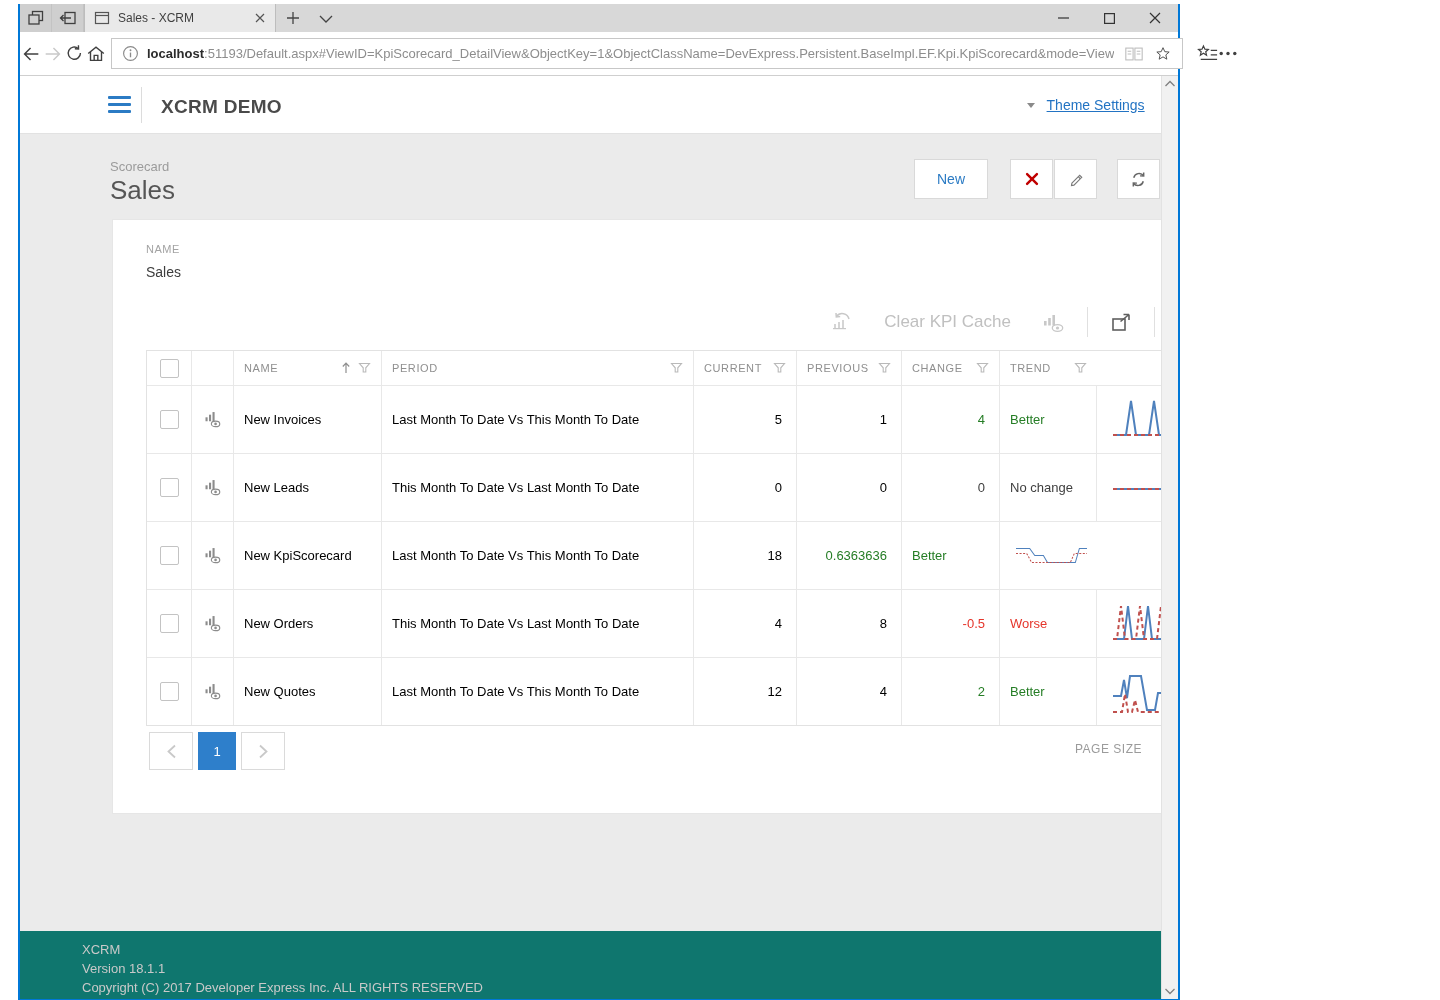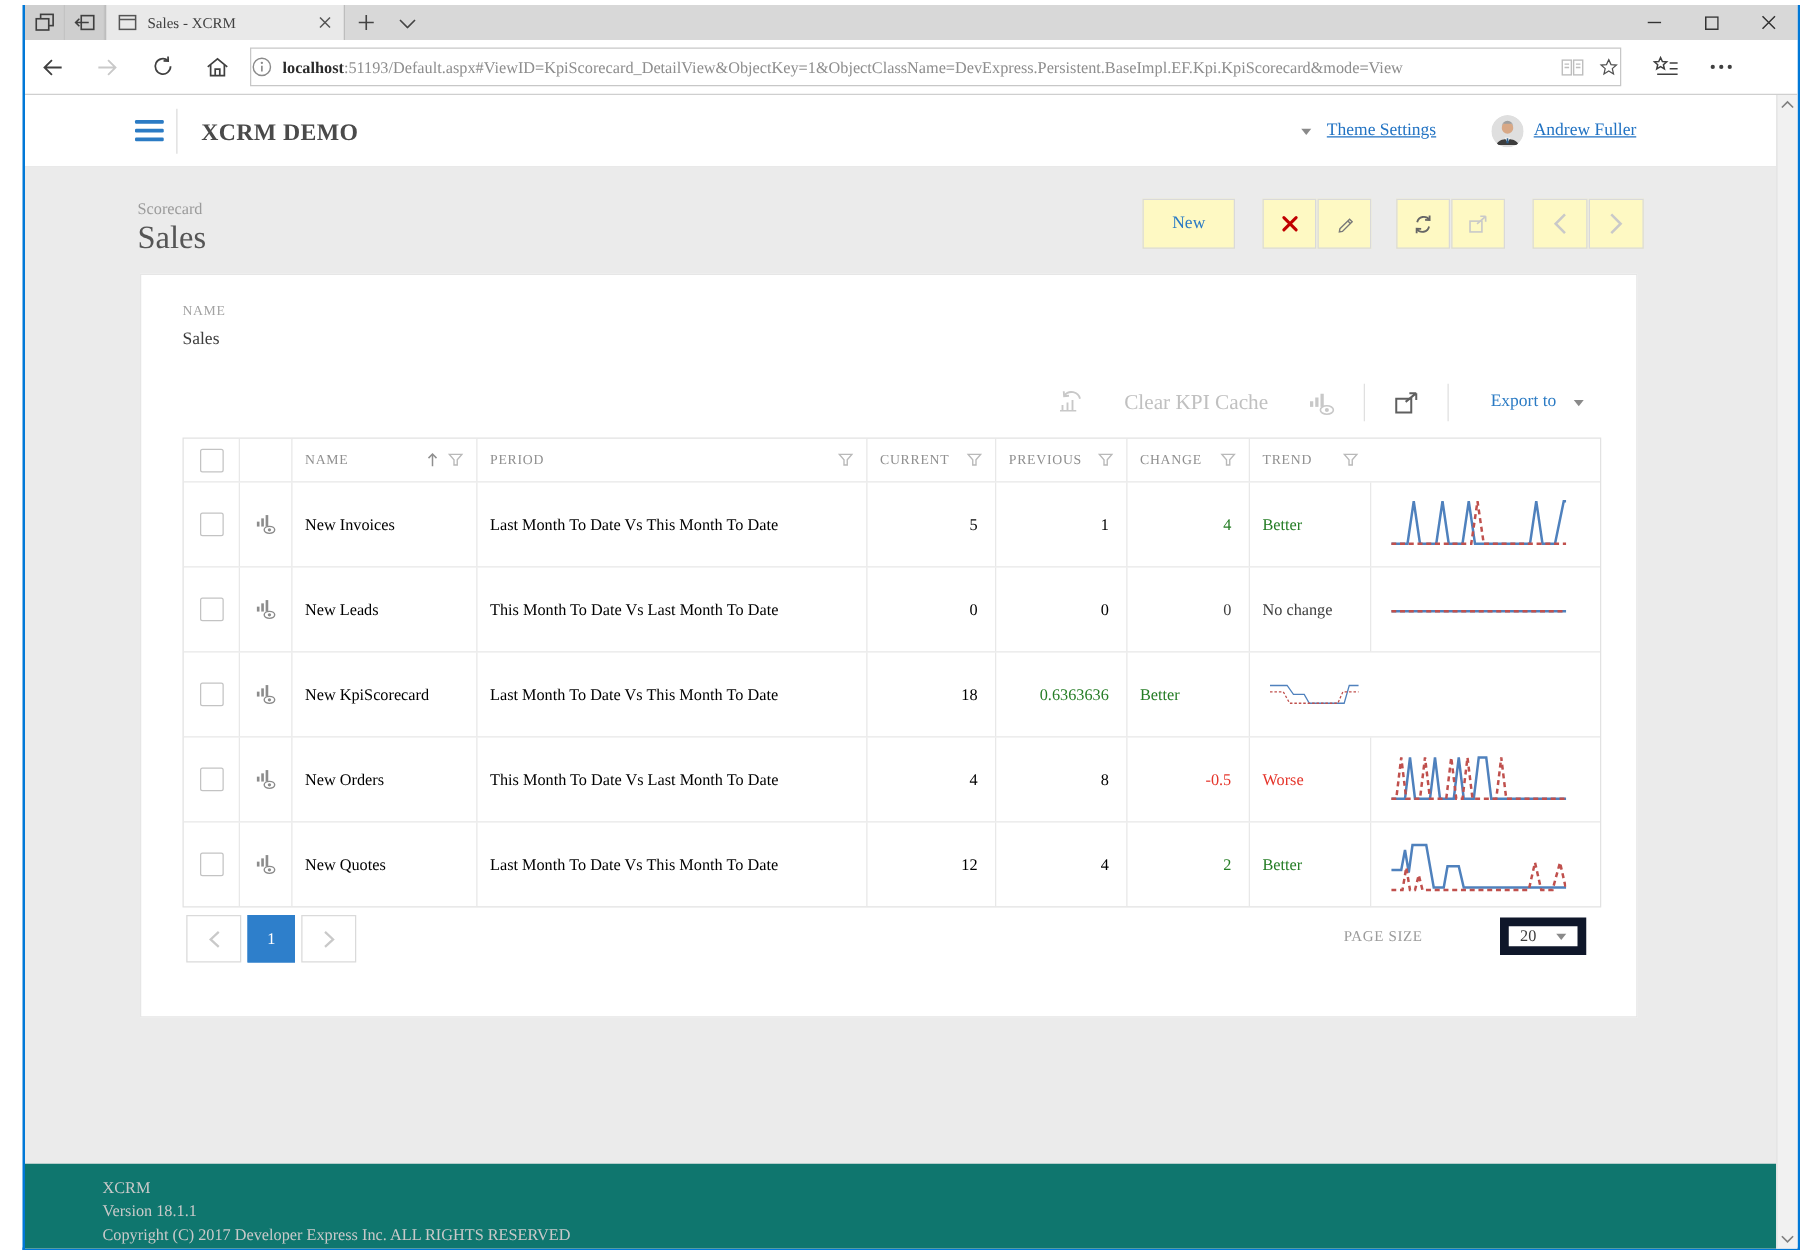--- a/index.html
+++ b/index.html
@@ -1,30 +1,30 @@
 <!DOCTYPE html>
 <html><head>
 <meta charset="utf-8">
 <style>
   html,body{margin:0;padding:0;}
   .stage{position:relative;width:1440px;height:1000px;background:#fff;font-family:"Liberation Sans",sans-serif;overflow:hidden;-webkit-font-smoothing:antialiased;}
-  .window{position:absolute;left:18px;top:4px;width:1422px;height:996px;box-sizing:border-box;
-    border-left:2px solid #0078d7;border-right:2px solid #0078d7;border-bottom:2px solid #0078d7;background:#fff;font-family:Liberation Serif, serif;}
+  .window{position:absolute;left:18px;top:4px;width:1162px;height:996px;box-sizing:border-box;
+    border-left:2px solid #0078d7;border-right:2px solid #0078d7;border-bottom:2px solid #0078d7;background:#fff;}
   
   .tabbar{height:28px;background:#d8d8d8;display:flex;align-items:stretch;}
   .tabbtn{width:31px;display:grid;place-items:center;background:#cfcfcf;border-right:1px solid #c3c3c3;cursor:default;}
   .tab{width:192px;background:#e9e9e9;border-right:1px solid #bdbdbd;border-left:1px solid #bdbdbd;display:flex;align-items:center;gap:8px;padding:0 9px;box-sizing:border-box;}
   .tab-label{font-size:12px;color:#3f3f3f;flex:1;white-space:nowrap;overflow:hidden;}
   .bar-btn{width:33px;display:grid;place-items:center;}
   .win-controls{margin-left:auto;display:flex;}
   .win-btn{width:46px;display:grid;place-items:center;}
   
   .addressbar{height:43px;background:#fff;border-bottom:1px solid #cfcfcf;display:flex;align-items:center;}
   .nav-btn{width:44px;height:43px;display:grid;place-items:center;}
-  .urlbox{width:1097px;height:31px;box-sizing:border-box;border:1px solid #c7c7c7;background:#fff;display:flex;align-items:center;padding:0 0;margin-left:4px;}
+  .urlbox{width:1097px;height:31px;box-sizing:border-box;border:1px solid #c7c7c7;background:#fff;display:flex;align-items:center;padding:0 10px;margin-left:4px;}
   .urltext{font-size:13px;white-space:nowrap;overflow:hidden;flex:1;margin-left:8px;}
   .url-host{color:#2b2b2b;font-weight:bold;}
   .url-rest{color:#8d8d8d;}
   .urlbox .boxicon{margin-left:10px;flex:none;}
   
   .viewport{position:relative;height:923px;background:#ebebeb;overflow:hidden;}
   .scrollbar{position:absolute;right:0;top:0;width:17px;height:100%;background:#f1f1f1;border-left:1px solid #e2e2e2;box-sizing:border-box;}
   .sb-up{position:absolute;top:4px;left:2px;} .sb-down{position:absolute;bottom:4px;left:2px;}
   .app-header{position:absolute;left:0;top:0;width:1401px;height:58px;background:#fff;border-bottom:1px solid #e2e2e2;box-sizing:border-box;}
   .hamburger{position:absolute;left:88px;top:20px;width:23px;height:17px;display:flex;flex-direction:column;justify-content:space-between;cursor:pointer;}
@@ -32,21 +32,21 @@
   .hdr-divider{position:absolute;left:121px;top:11px;width:1px;height:36px;background:#dcdcdc;}
   .app-title{position:absolute;left:141px;top:20px;font-size:19px;font-weight:bold;color:#4a4a4a;letter-spacing:.3px;}
   .hdr-right{position:absolute;right:112px;top:0;height:58px;display:flex;align-items:center;}
   .caret{width:0;height:0;border-left:4px solid transparent;border-right:4px solid transparent;border-top:5px solid #8a8a8a;}
   .link{color:#2273c3;text-decoration:underline;font-size:14px;cursor:pointer;}
   .avatar{width:26px;height:26px;border-radius:50%;overflow:hidden;margin-left:44px;margin-right:8px;flex:none;}
   .theme-caret{margin-right:12px;}
   
   .eyebrow{position:absolute;left:90px;top:83px;font-size:13px;color:#9b9b9b;}
   .page-title{position:absolute;left:90px;top:99px;font-size:26px;color:#555;}
-  .abtn{position:absolute;top:83px;height:40px;box-sizing:border-box;background:#fef9c3;border:1px solid #d9d9d9;display:grid;place-items:center;cursor:pointer;}
+  .abtn{position:absolute;top:83px;height:40px;box-sizing:border-box;background:#ffffff;border:1px solid #d9d9d9;display:grid;place-items:center;cursor:pointer;}
   .abtn.new{left:894px;width:74px;font-size:14px;color:#2b7bc4;}
   .abtn.del{left:990px;width:43px;} .abtn.edit{left:1034px;width:43px;}
   .abtn.refresh{left:1097px;width:43px;} .abtn.openobj{left:1141px;width:43px;}
   .abtn.prev{left:1206px;width:44px;} .abtn.next{left:1251px;width:44px;}
   
   .card{position:absolute;left:92px;top:143px;width:1198px;height:595px;background:#fff;border:1px solid #e6e6e6;box-sizing:border-box;}
   .name-label{position:absolute;left:33px;top:23px;font-size:11px;color:#a3a3a3;letter-spacing:.5px;}
   .name-value{position:absolute;left:33px;top:44px;font-size:14px;color:#3d3d3d;}
   .grid-toolbar{position:absolute;top:84px;right:30px;height:36px;display:flex;align-items:center;}
   .tb-text-dis{font-size:17px;color:#c0c0c0;margin:0 30px;}

